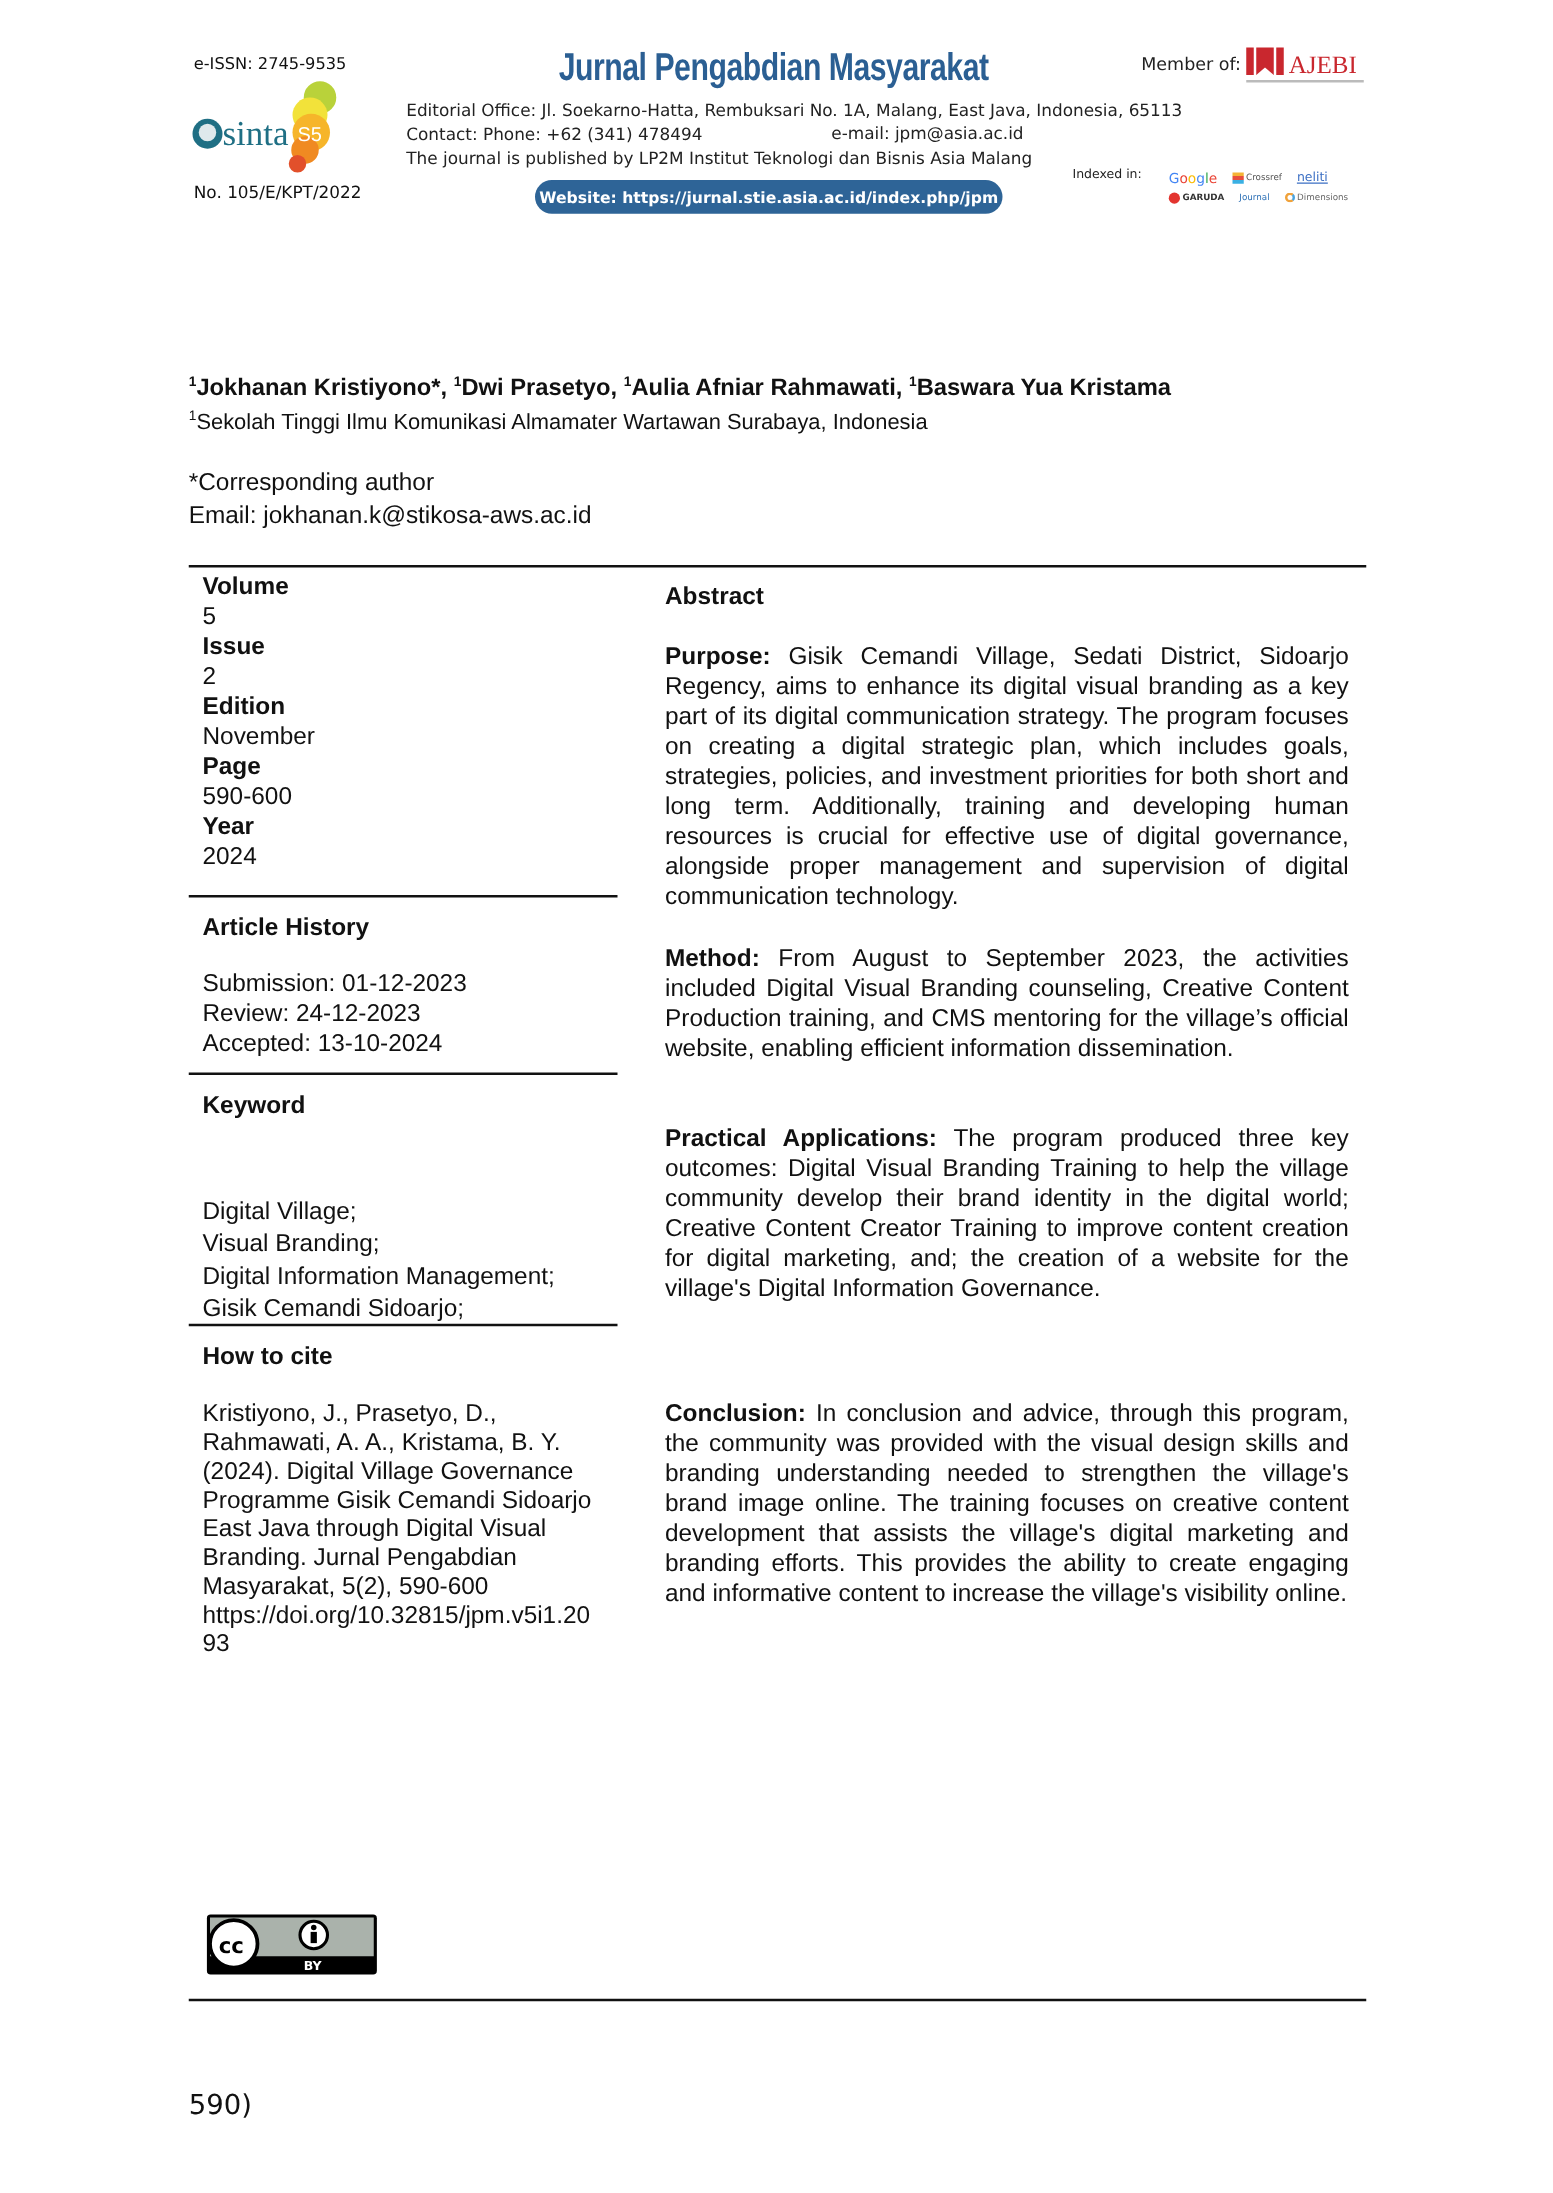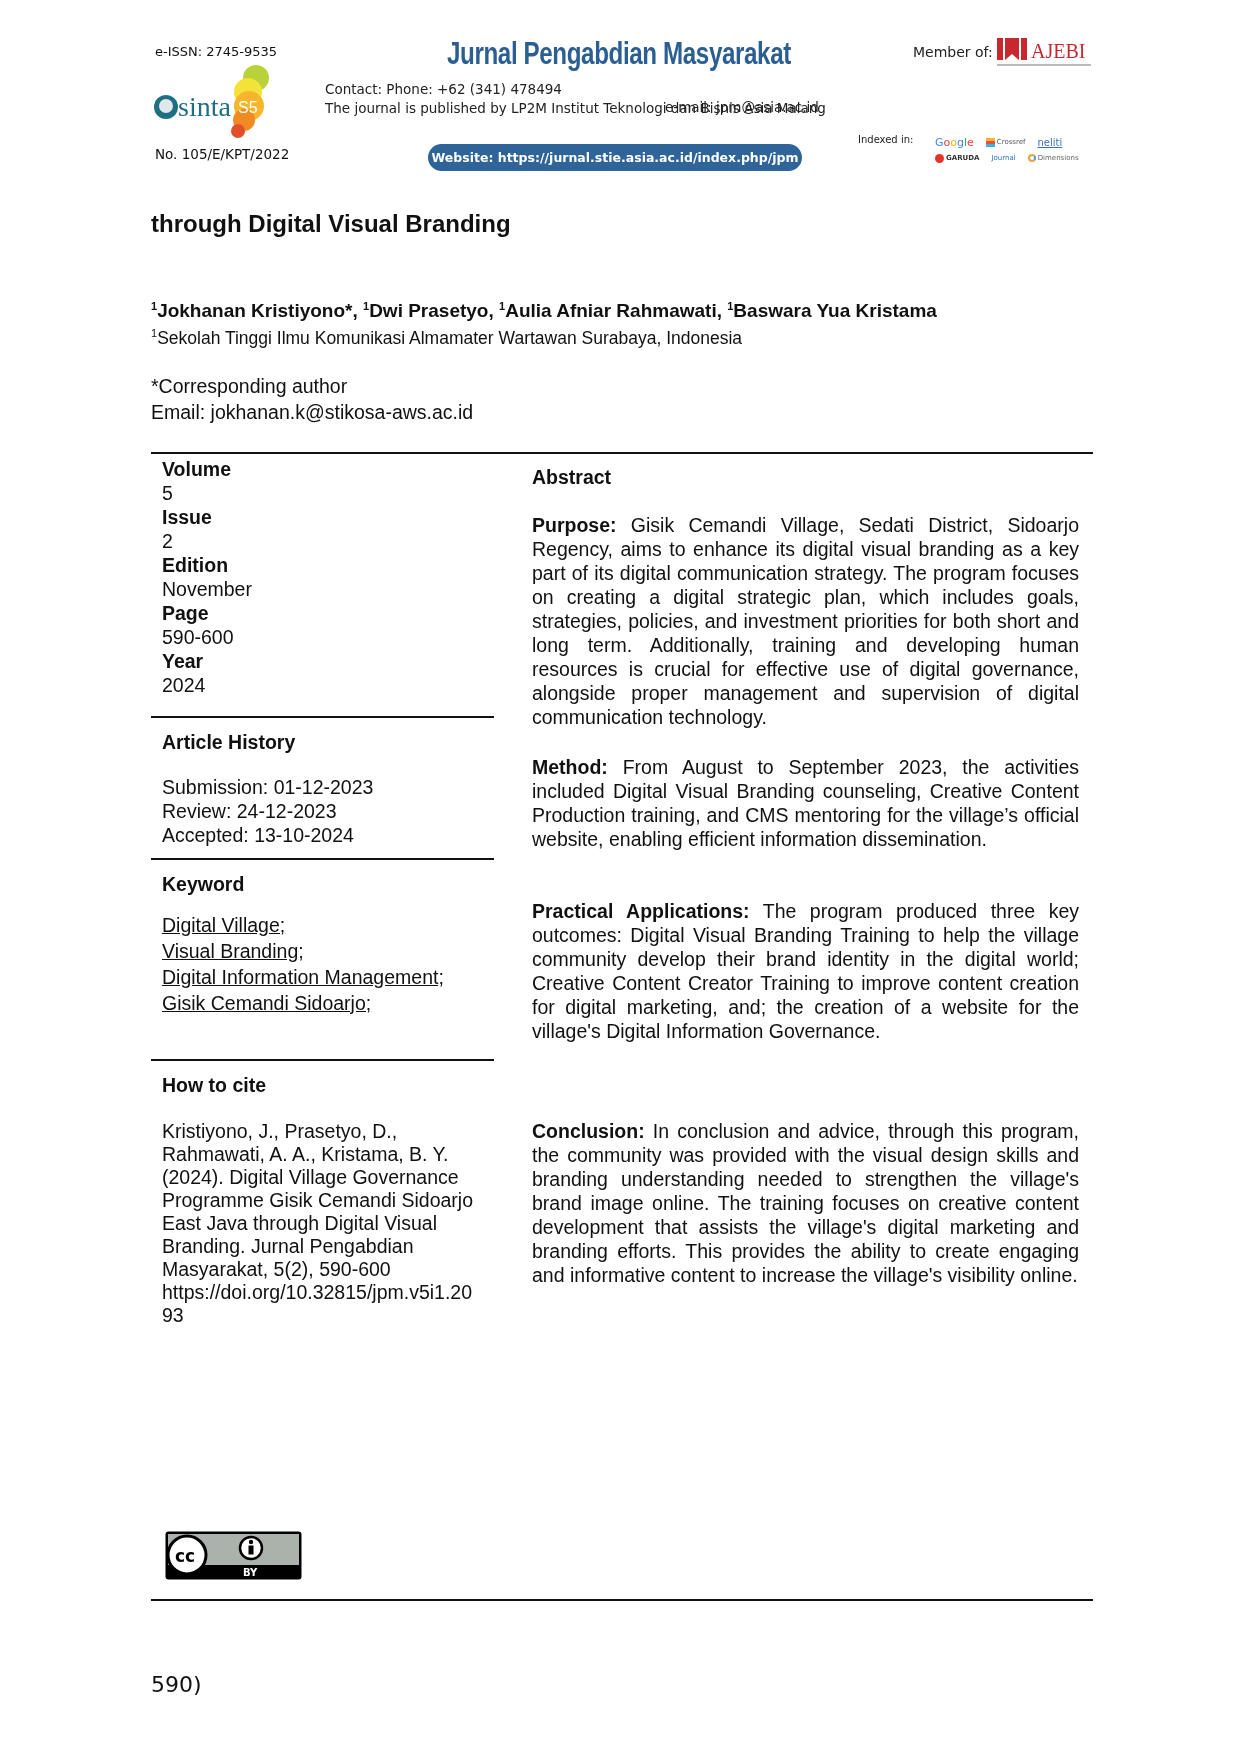--- a/index.html
+++ b/index.html
@@ -56,21 +56,21 @@
   .rule-l3 { left: 151px; top: 1059px; width: 343px; }
   .rule-bottom { left: 151px; top: 1599px; width: 942px; }
 
   
   .lc { left: 162px; width: 330px; font-size: 19.5px; line-height: 24px; }
   .lc b { font-weight: bold; }
   .meta { top: 442px; margin-top: 15px; }
   .hist-h { top: 730px; font-weight: bold; }
   .hist { top: 775px; }
   .kw-h { top: 872px; font-weight: bold; }
-  .kw { top: 912px; line-height: 26px; text-decoration: underline; }
+  .kw { top: 956px; line-height: 26px; }
   .cite-h { top: 1073px; font-weight: bold; }
   .cite { top: 1120px; line-height: 23px; font-size: 19.5px; word-break: break-all; }
   .cite span { display:block; word-break: normal; }
 
   
   .abs-h { left: 532px; top: 466px; font-size: 19.5px; font-weight: bold; }
   .abs-p { left: 532px; width: 547px; font-size: 19.5px; line-height: 24px; text-align: justify; }
   .abs-p b { font-weight: bold; }
   .p1 { top: 513px; }
   .p2 { top: 755px; }
@@ -96,20 +96,21 @@
   <circle cx="14" cy="42" r="7" fill="#dfe9ec"></circle>
   <text x="26" y="52" font-size="28" fill="#1f6f84" font-family="Liberation Serif, serif">sinta</text>
   <text x="86" y="49" font-size="16" fill="#ffffff" font-family="Liberation Sans, sans-serif">S5</text>
 </svg>
 
 <div class="abs sk">No. 105/E/KPT/2022</div>
 
 <div class="abs journal-title">Jurnal Pengabdian Masyarakat</div>
 
 <div class="abs office">
+  <div>Editorial Office: Jl. Soekarno-Hatta, Rembuksari No. 1A, Malang, East Java, Indonesia, 65113</div>
   <div>Contact: Phone: +62 (341) 478494</div>
   <div>The journal is published by LP2M Institut Teknologi dan Bisnis Asia Malang</div>
 </div>
 <div class="abs contact-email">e-mail: jpm@asia.ac.id</div>
 
 <div class="abs website-pill">Website: https://jurnal.stie.asia.ac.id/index.php/jpm</div>
 
 <div class="abs member">Member of:</div>
 <svg class="abs aljebi" viewBox="0 0 98 36">
   <rect x="2" y="4" width="6" height="22" fill="#c9272e"></rect>
@@ -137,21 +138,20 @@
       </span>
     <span class="idx-journal">Journal</span>
     <span class="idx-dims">
         <i></i>
         <span>Dimensions</span>
       </span>
   </div>
 </div>
 
 <div class="abs paper-title">
-  <span>through Digital Visual Branding</span>
 </div>
 
 <div class="abs authors">
   <sup>1</sup><span>Jokhanan Kristiyono*,</span>
   <sup>1</sup><span>Dwi Prasetyo,</span>
   <sup>1</sup><span>Aulia Afniar Rahmawati,</span>
   <sup>1</sup><span>Baswara Yua Kristama</span>
 </div>
 <div class="abs affil"><sup>1</sup><span>Sekolah Tinggi Ilmu Komunikasi Almamater Wartawan Surabaya, Indonesia</span></div>
 <div class="abs corr">*Corresponding author</div>

